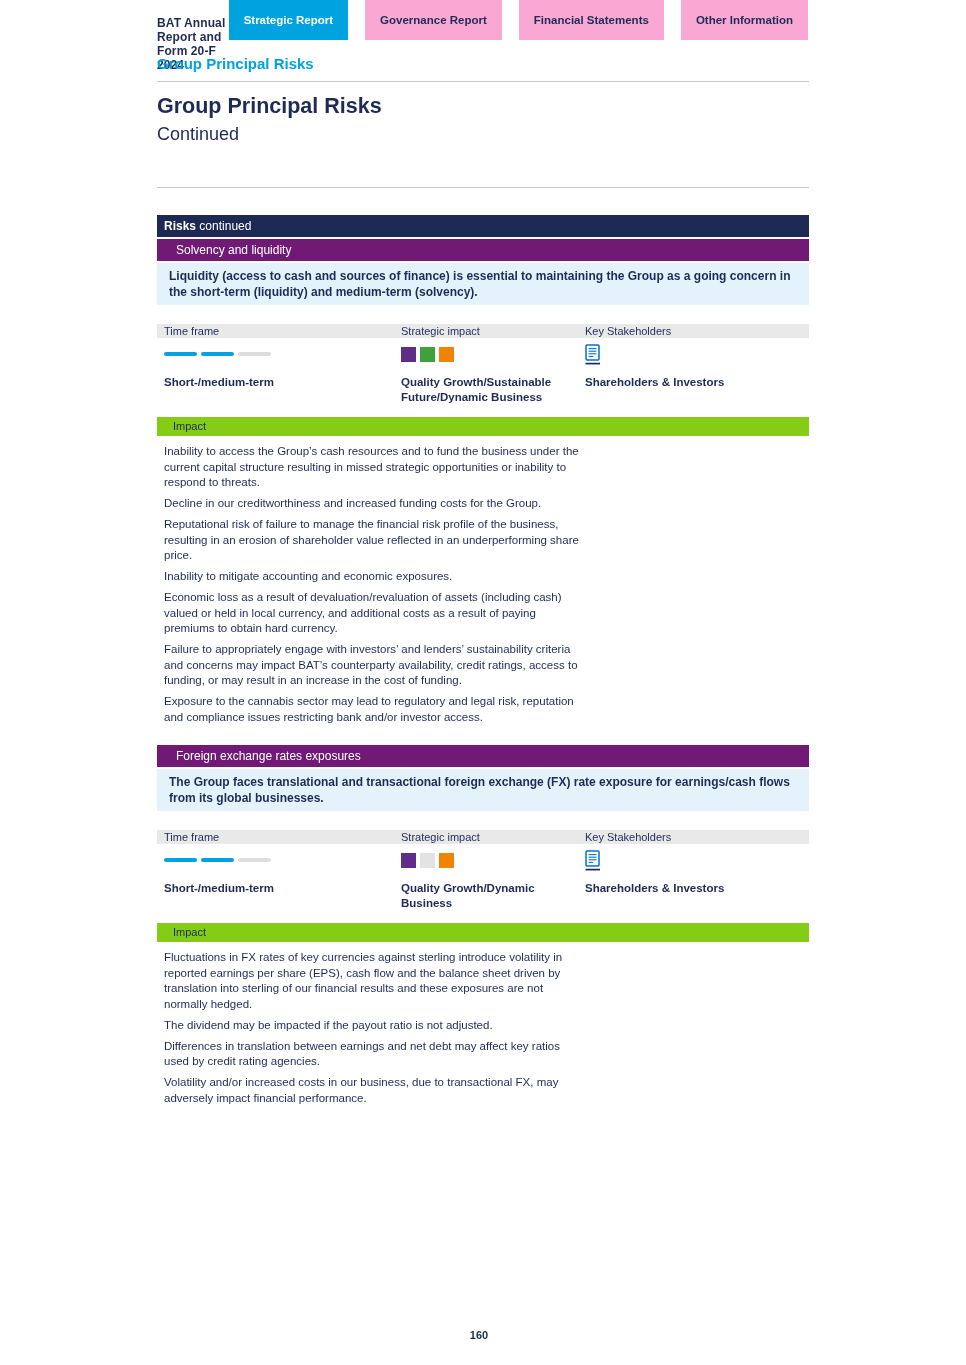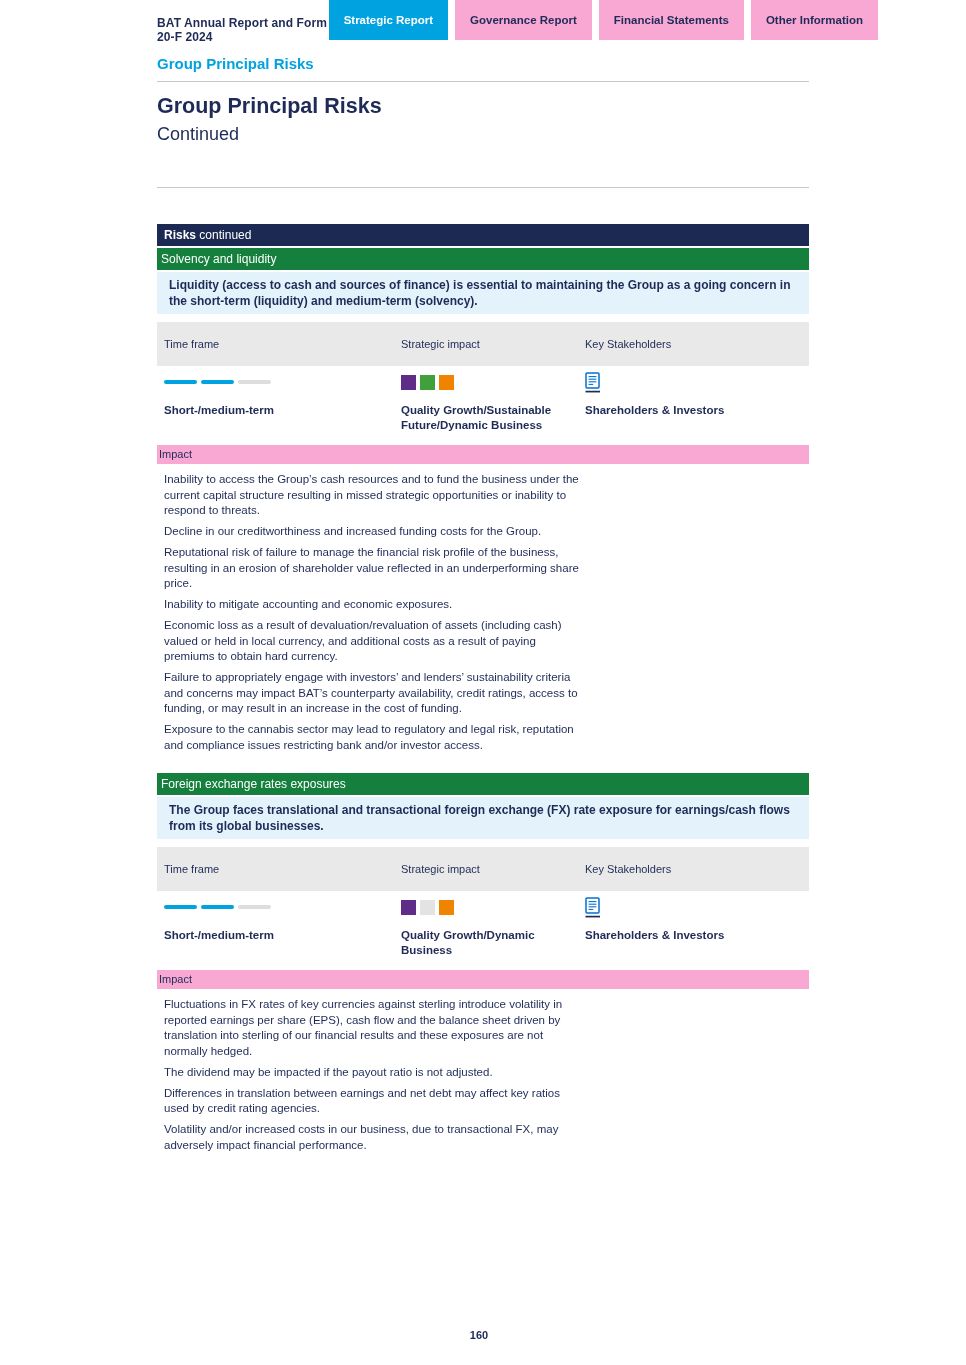--- a/index.html
+++ b/index.html
@@ -2,61 +2,61 @@
 <html><head>
 <meta charset="utf-8">
 <style>
   html,body{margin:0;padding:0}
   body{background:#ffffff;font-family:"Liberation Sans",sans-serif;color:#1F2B57}
   .page{position:relative;width:790px;height:1365px;margin:0 auto;background:#fff;overflow:hidden}
 
   
   .topbar{display:flex;justify-content:space-between;align-items:flex-start;height:40px}
   .report-title{margin-left:69px;padding-top:16px;font-size:12px;font-weight:700;letter-spacing:.1px}
-  .tabs{display:flex;gap:7px;}
+  .tabs{display:flex;gap:17px;margin-right:70px}
   .tab{height:40px;display:flex;align-items:center;padding:0 15px;background:#f9a8d4;color:#1F2B57;
        font-size:11.5px;font-weight:700;cursor:pointer;white-space:nowrap}
   .tab.active{background:#00A3E0;color:#ffffff}
 
   
   .content{padding:0 69px}
   .running-head{margin-top:15px;font-size:15px;font-weight:700;color:#00A3E0}
   .rule{border:none;border-top:1px solid #C4C9D0;margin:9px 0 0;height:0}
   .page-title{margin:12px 0 0;font-size:21.5px;font-weight:700;color:#1F2B57}
   .page-subtitle{margin-top:5px;font-size:18px;font-weight:400}
   .rule-2{margin-top:42px}
 
   
-  .risks-banner{margin-top:36px;background:#1C2A53;color:#fff;font-size:12px;padding:4px 7px;line-height:14px}
+  .risks-banner{margin-top:27px;background:#1C2A53;color:#fff;font-size:12px;padding:4px 7px;line-height:14px}
   .risks-banner .b{font-weight:700}
-  .risk-name-bar{margin-top:2px;background:#15803d;color:#fff;font-size:12px;padding:4px 4px;line-height:14px}
+  .risk-name-bar{margin-top:2px;background:#701a75;color:#fff;font-size:12px;padding:4px 19px;line-height:14px}
   .risk-summary{margin-top:2px;background:#E4F3FB;color:#1F2B57;font-weight:700;font-size:12px;
                 line-height:16px;padding:5px 12px}
 
   
-  .cols-head{margin-top:8px;display:grid;grid-template-columns:237px 184px 1fr;background:#E9E9E9;
-             font-size:11px;padding:16px 0}
+  .cols-head{margin-top:19px;display:grid;grid-template-columns:237px 184px 1fr;background:#E9E9E9;
+             font-size:11px;padding:1px 0}
   .cols-head .col-label{padding:0 7px}
   .cols-body{display:grid;grid-template-columns:237px 184px 1fr;padding:3px 0 13px}
   .cell{padding:0 7px}
   .indicator{height:26px;display:flex;align-items:center;gap:4px}
   .tf-bar{width:33px;height:4.5px;border-radius:2.5px;display:inline-block}
   .tf-bar.on{background:#00A3E0}
   .tf-bar.off{background:#DDDDDD}
   .sq{width:15px;height:15px;display:inline-block}
   .sq.purple{background:#5F2C87}
   .sq.green{background:#3FA03C}
   .sq.orange{background:#F08300}
   .sq.empty{background:#E3E3E3}
   .cell-label{margin-top:8px;font-size:11.5px;font-weight:700;line-height:14.5px}
   .si-label{max-width:156px}
   .doc-icon{display:inline-flex}
 
   
-  .impact-band{background:#f9a8d4;font-size:11px;padding:3px 2px;line-height:13px}
+  .impact-band{background:#84cc16;font-size:11px;padding:3px 16px;line-height:13px}
   .impact-body{padding:8px 7px 0}
   .impact-p{width:420px;font-size:11.5px;line-height:15.5px;margin:0 0 5.5px}
   .risk-section.second{margin-top:20px}
 
   
   .page-footer{position:absolute;left:0;right:8px;bottom:22px;text-align:center}
   .page-number{font-size:11px;font-weight:700}
 </style>
 </head>
 <body>

